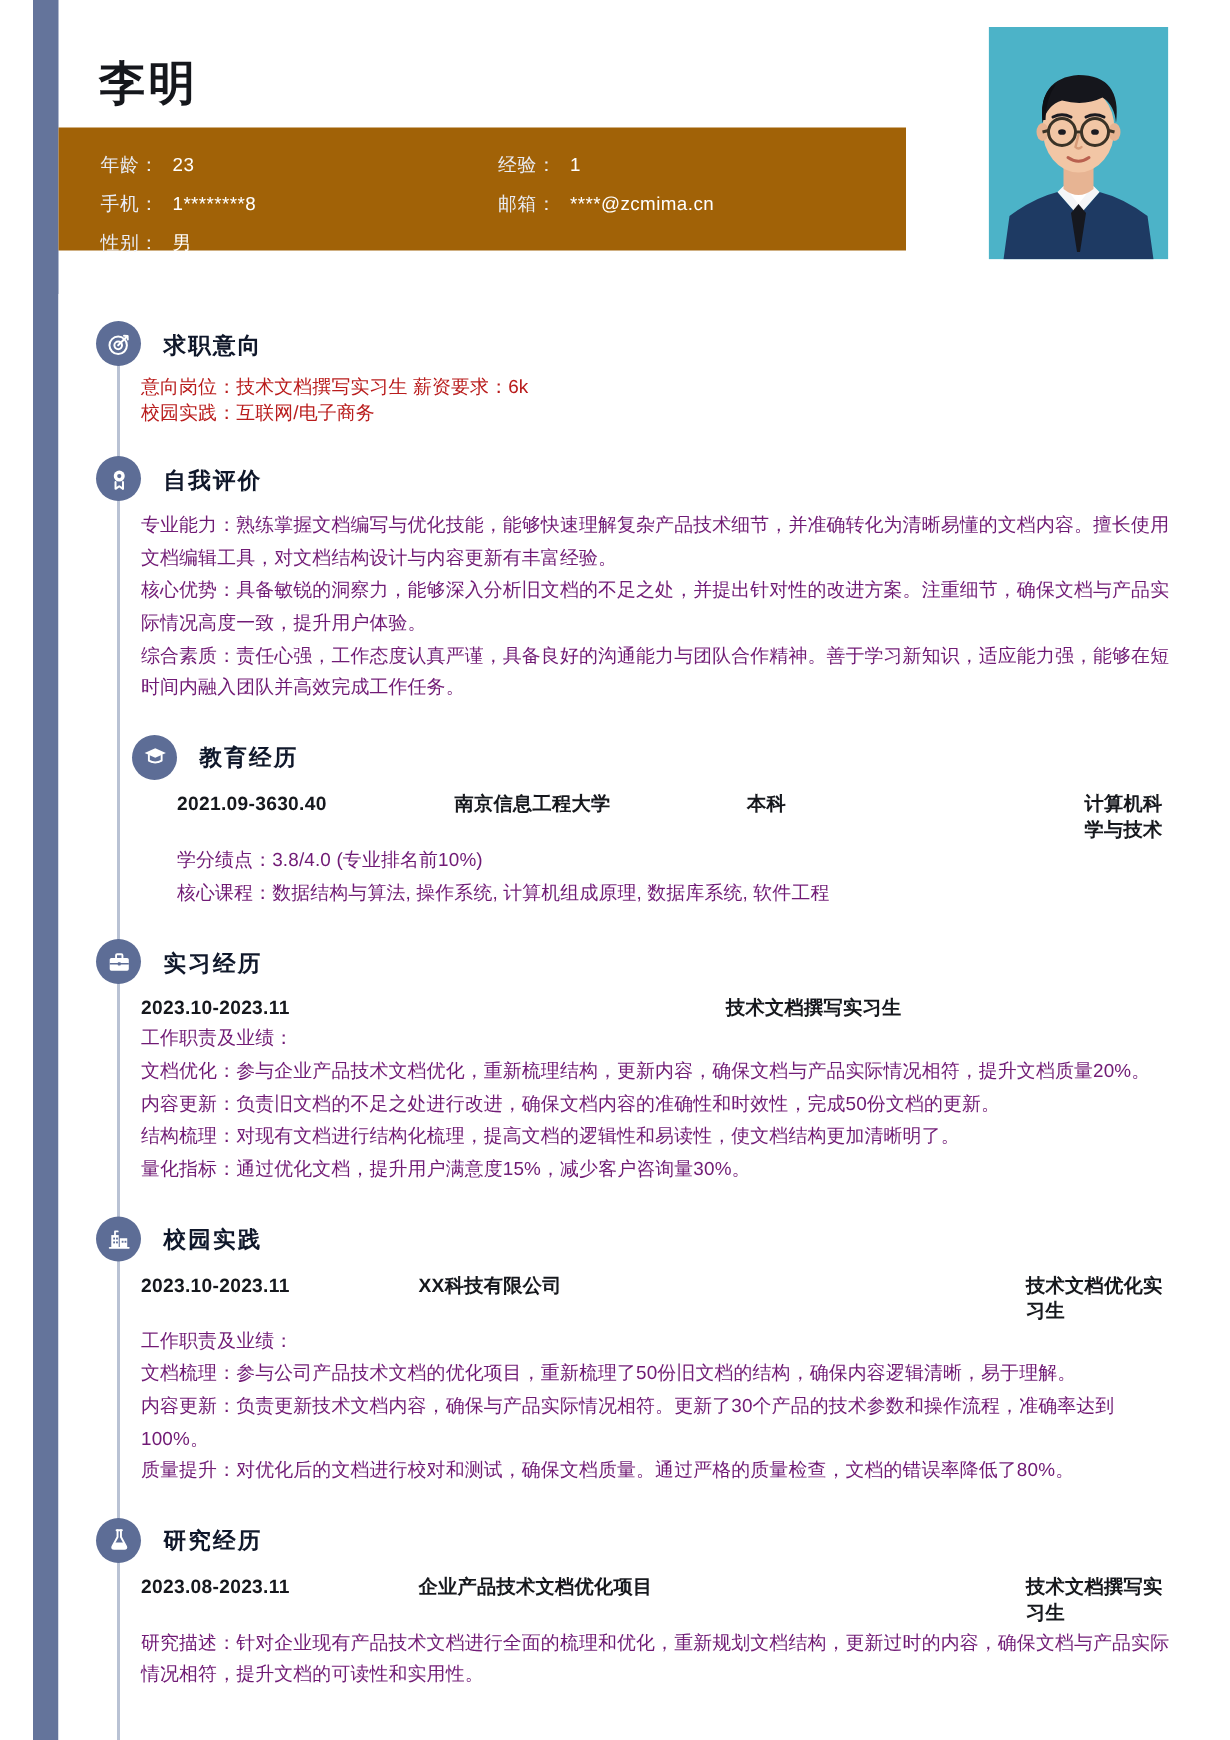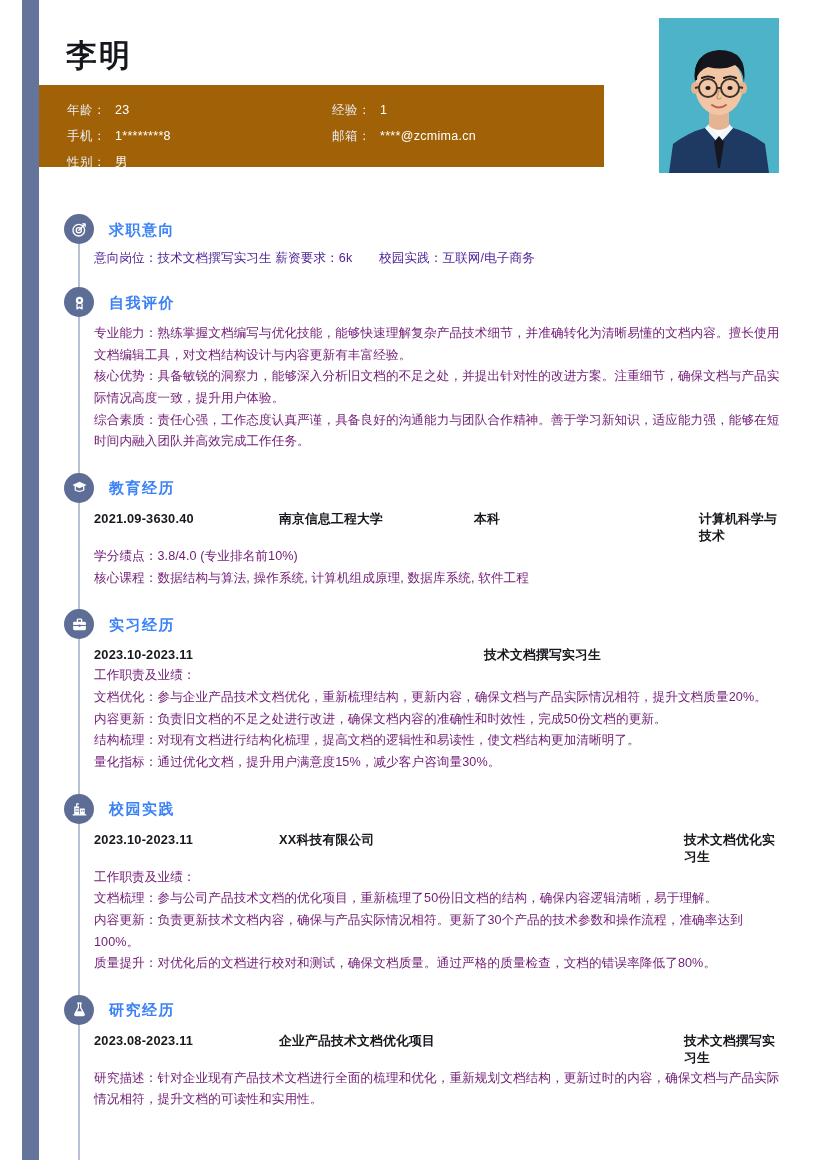--- a/index.html
+++ b/index.html
@@ -134,21 +134,21 @@
     align-items: center;
     justify-content: center;
     z-index: 3;
   }
   .sec-icon svg { display: block; }
 
   .sec-title {
     margin-left: 70px;
     font-size: 15px;
     font-weight: bold;
-    color: #3b82f6;
+    color: #0f172a;
     letter-spacing: 1.5px;
   }
 
   
   .rail {
     position: absolute;
     left: 39px;
     top: 34px;
     width: 2px;
     background: #b9c2d4;
@@ -184,22 +184,23 @@
   .c-extra { width: 205px; flex: none; }
   .c-role  { flex: 1; }
 
   .edu-row .c-date  { width: 185px; }
   .edu-row .c-org   { width: 195px; }
   .edu-row .c-extra { width: 225px; }
 
   .intent-row {
     display: flex;
     font-size: 12.6px;
-    color: #4c1d95;
+    color: #b91c1c;
     letter-spacing: .1px;
+    flex-direction: column;
   }
   .intent-a { width: 285px; flex: none; }
   .intent-b { flex: 1; }
 </style>
 </head>
 <body>
 
 <div id="page">
 
   <div class="left-strip"></div>
@@ -316,21 +317,21 @@
         </span>
         <span class="sec-title">自我评价</span>
       </div>
       <div class="sec-body">
         <div class="line">专业能力：熟练掌握文档编写与优化技能，能够快速理解复杂产品技术细节，并准确转化为清晰易懂的文档内容。擅长使用文档编辑工具，对文档结构设计与内容更新有丰富经验。</div>
         <div class="line">核心优势：具备敏锐的洞察力，能够深入分析旧文档的不足之处，并提出针对性的改进方案。注重细节，确保文档与产品实际情况高度一致，提升用户体验。</div>
         <div class="line">综合素质：责任心强，工作态度认真严谨，具备良好的沟通能力与团队合作精神。善于学习新知识，适应能力强，能够在短时间内融入团队并高效完成工作任务。</div>
       </div>
     </div>
 
-    <div class="section" style="padding-top:16px;">
+    <div class="section" style="padding-top:16px;padding-left:24px;">
       <div class="sec-head">
         <span class="sec-icon">
           <svg width="17" height="17" viewBox="0 0 24 24" fill="none" stroke="#ffffff" stroke-width="1.8">
             <path d="M2 8.5 L12 4 L22 8.5 L12 13 Z" fill="#ffffff" stroke="none"></path>
             <path d="M6 10.4 L6 15.6 Q12 19.2 18 15.6 L18 10.4" stroke-linecap="round" stroke-linejoin="round"></path>
           </svg>
         </span>
         <span class="sec-title">教育经历</span>
       </div>
       <div class="sec-body">

